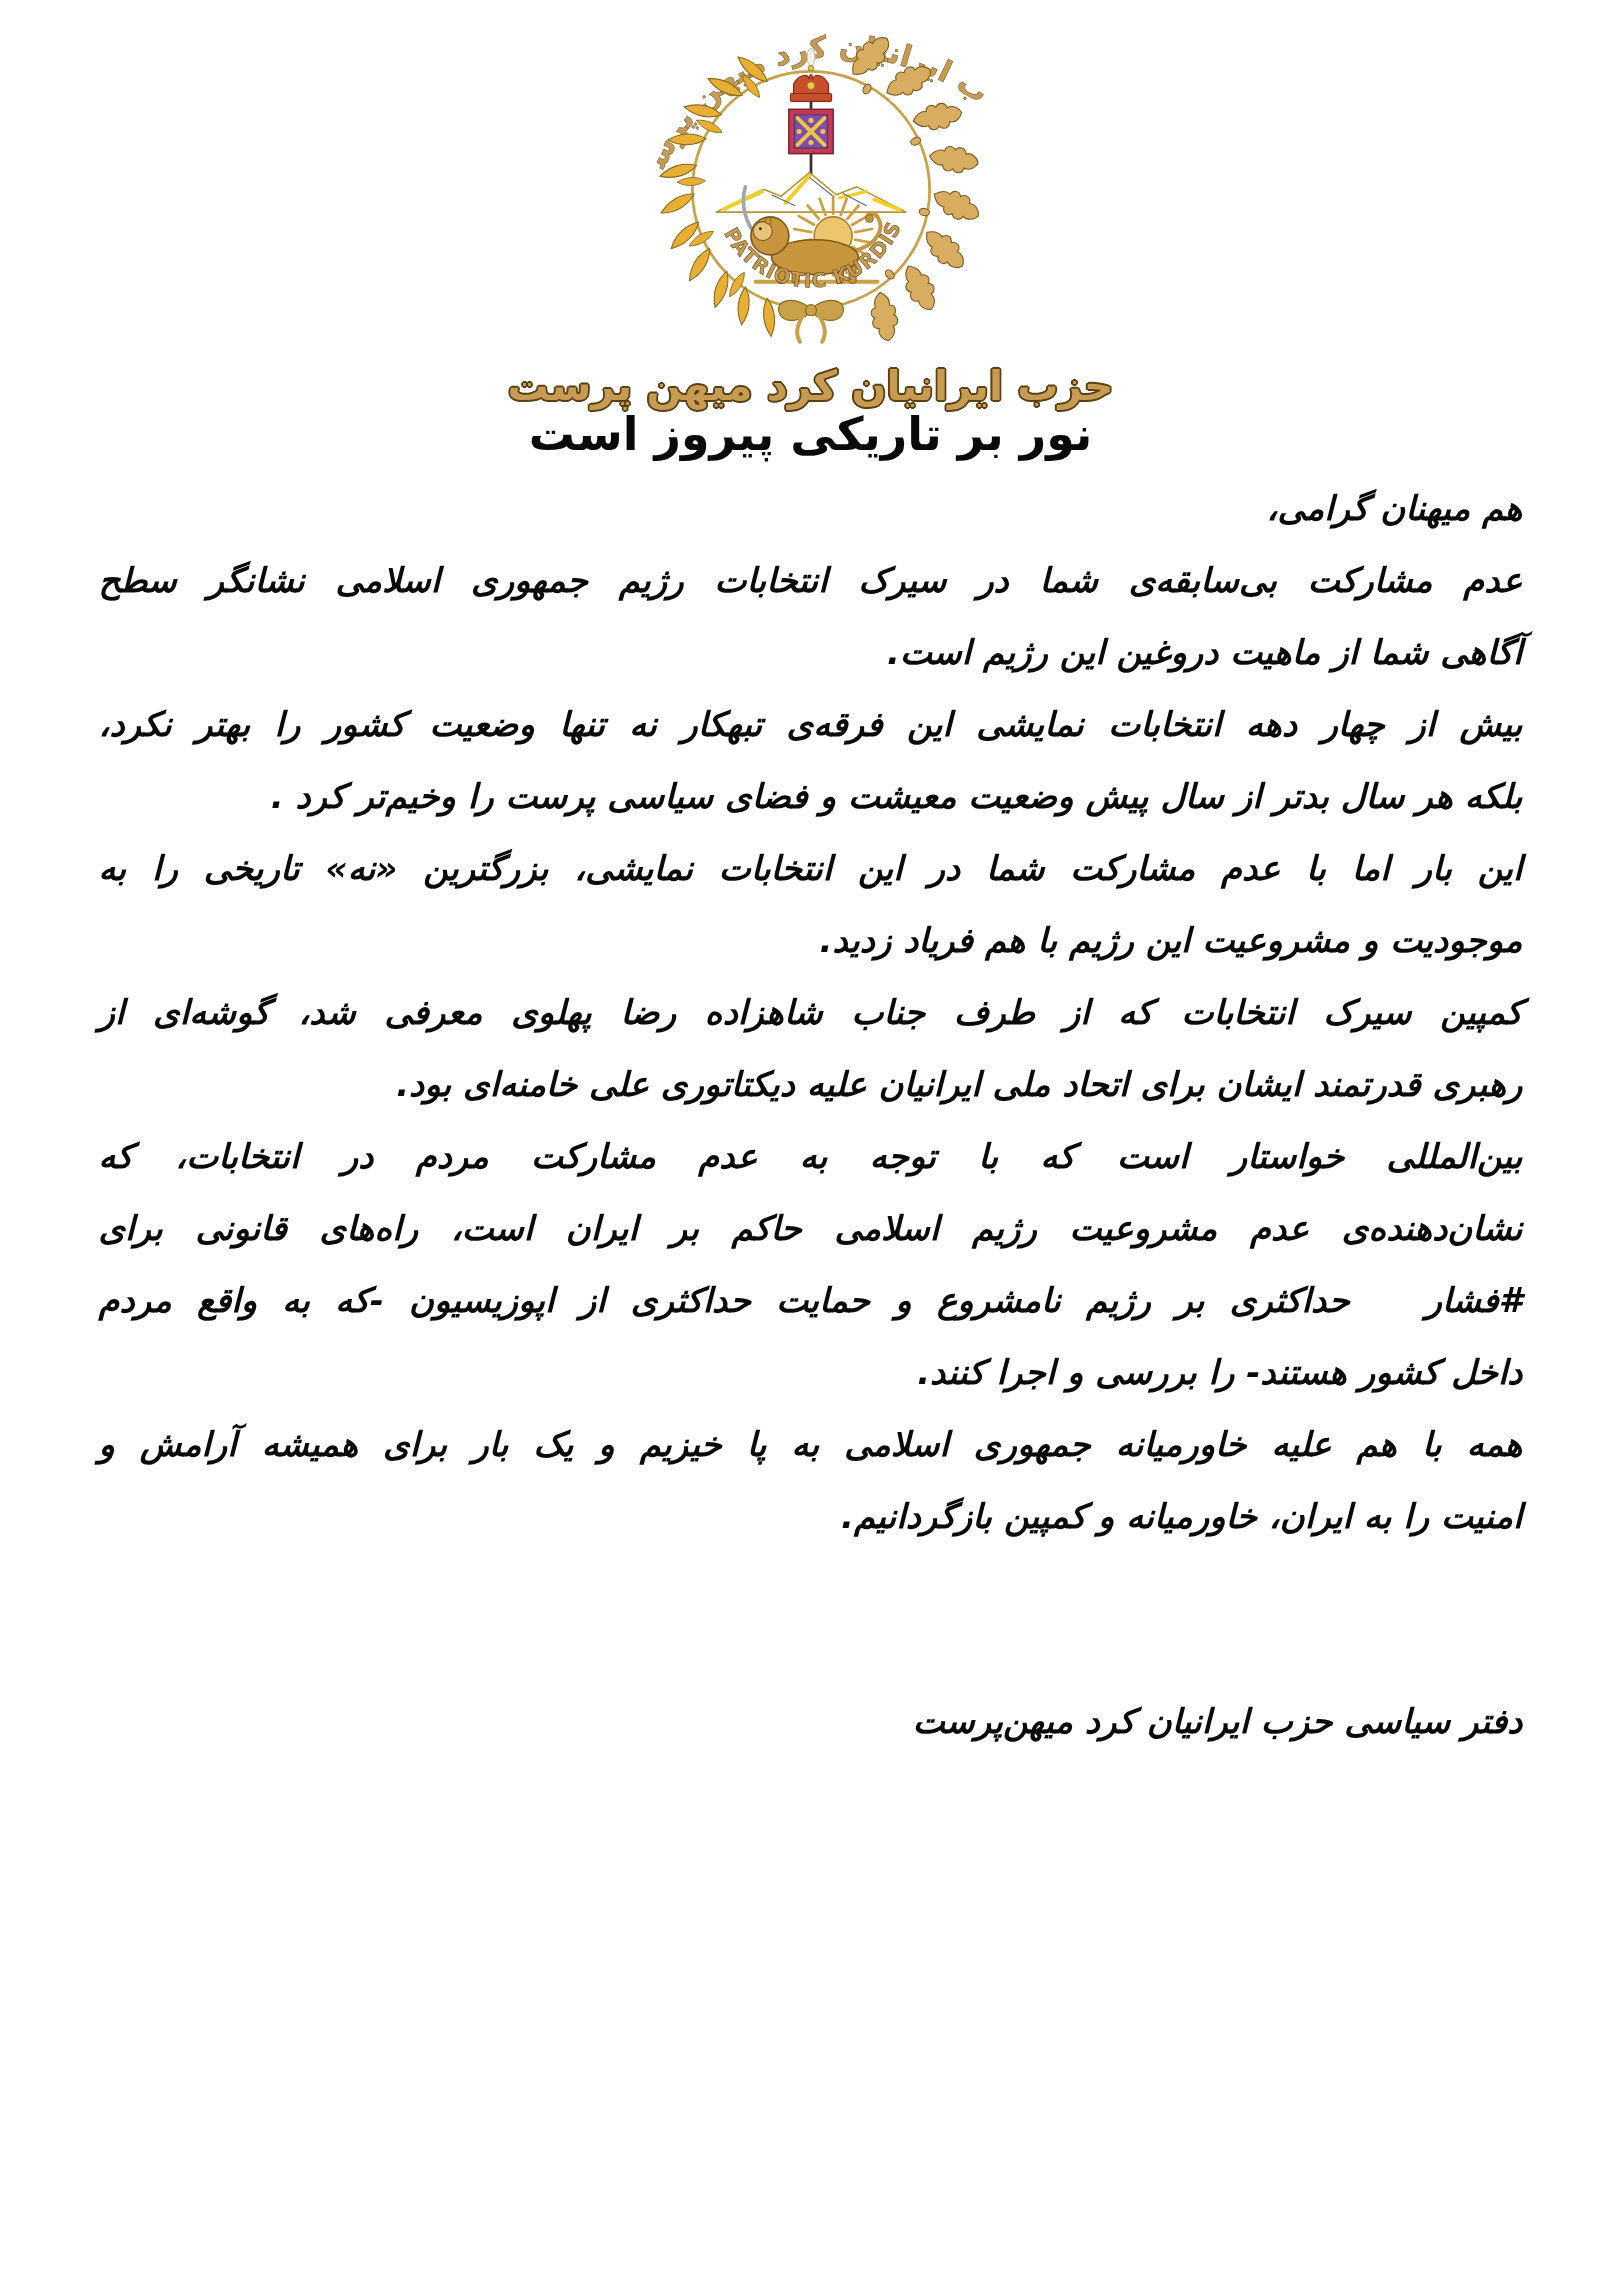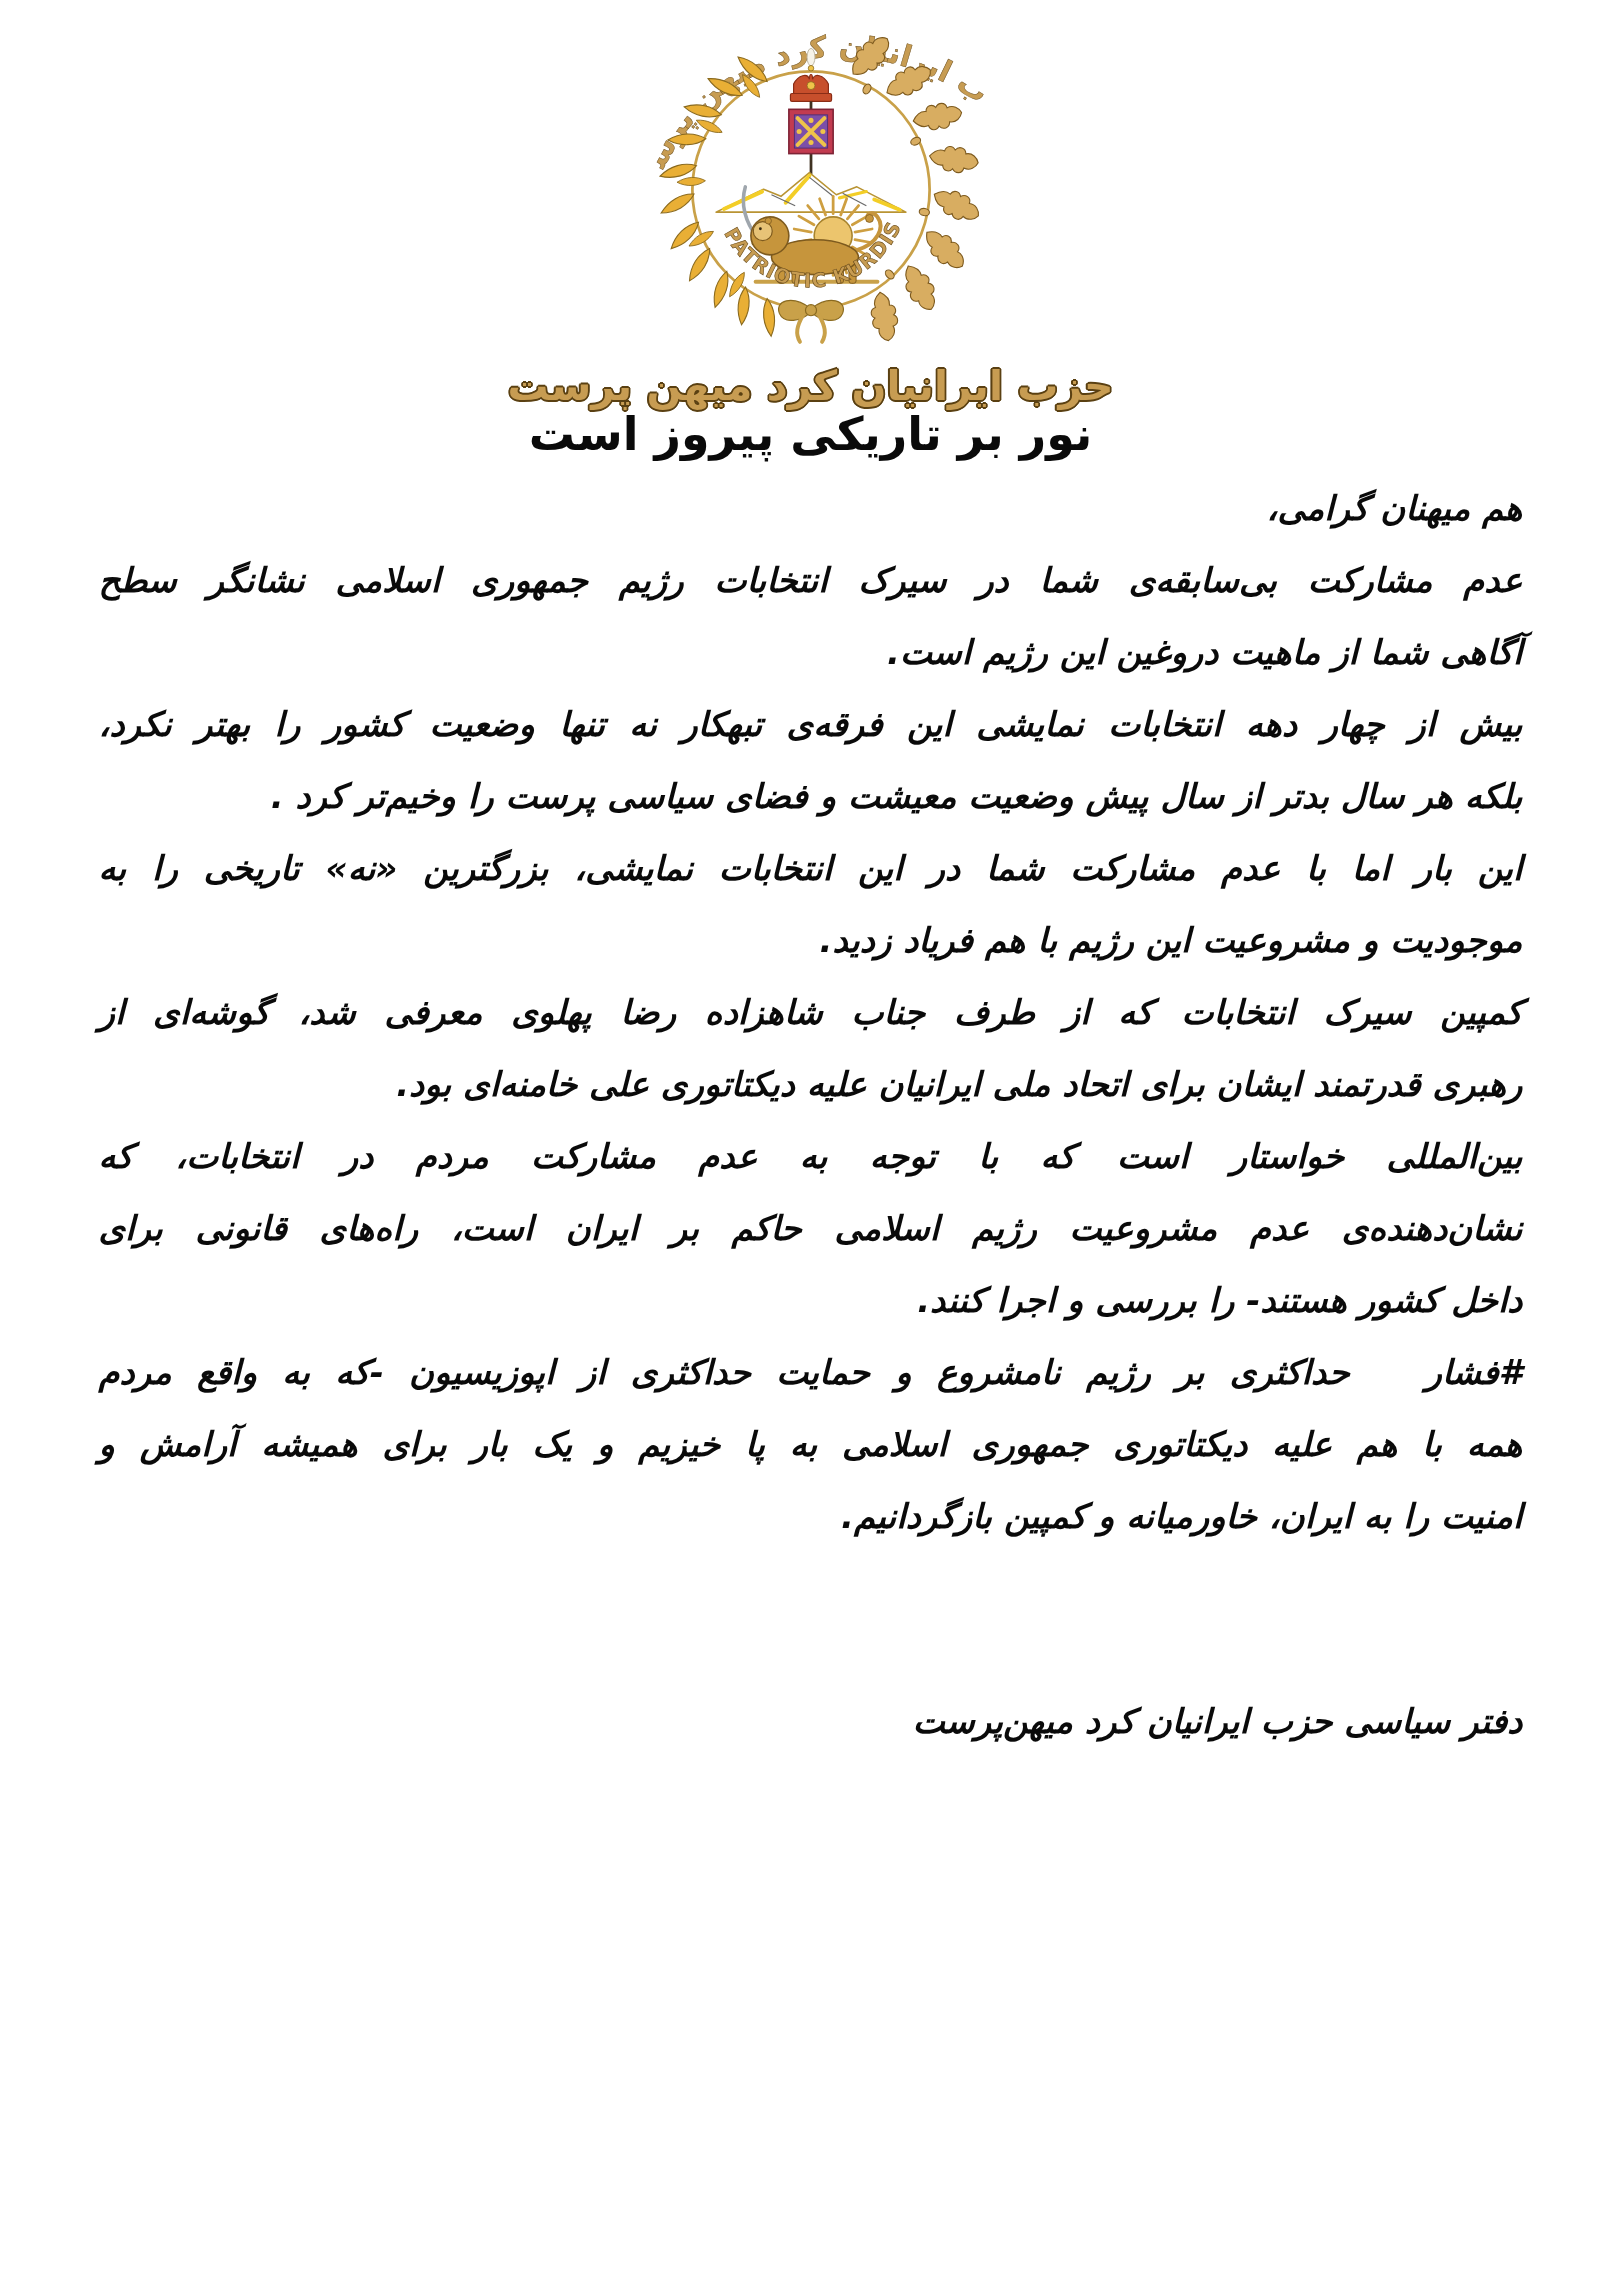--- a/index.html
+++ b/index.html
@@ -196,23 +196,23 @@
         <div class="doc-line align-justify">عدم مشارکت بی‌سابقه‌ی شما در سیرک انتخابات رژیم جمهوری اسلامی نشانگر سطح</div>
         <div class="doc-line align-right">آگاهی شما از ماهیت دروغین این رژیم است.</div>
         <div class="doc-line align-justify">بیش از چهار دهه انتخابات نمایشی این فرقه‌ی تبهکار نه تنها وضعیت کشور را بهتر نکرد،</div>
         <div class="doc-line align-right">بلکه هر سال بدتر از سال پیش وضعیت معیشت و فضای سیاسی پرست را وخیم‌تر کرد .</div>
         <div class="doc-line align-justify">این بار اما با عدم مشارکت شما در این انتخابات نمایشی، بزرگترین «نه» تاریخی را به</div>
         <div class="doc-line align-right">موجودیت و مشروعیت این رژیم با هم فریاد زدید.</div>
         <div class="doc-line align-justify">کمپین سیرک انتخابات که از طرف جناب شاهزاده رضا پهلوی معرفی شد، گوشه‌ای از</div>
         <div class="doc-line align-right">رهبری قدرتمند ایشان برای اتحاد ملی ایرانیان علیه دیکتاتوری علی خامنه‌ای بود.</div>
         <div class="doc-line align-justify">بین‌المللی خواستار است که با توجه به عدم مشارکت مردم در انتخابات، که</div>
         <div class="doc-line align-justify">نشان‌دهنده‌ی عدم مشروعیت رژیم اسلامی حاکم بر ایران است، راه‌های قانونی برای</div>
+        <div class="doc-line align-justify">#فشار&nbsp;&nbsp; حداکثری بر رژیم نامشروع و حمایت حداکثری از اپوزیسیون -که به واقع مردم</div>
         <div class="doc-line align-right">داخل کشور هستند- را بررسی و اجرا کنند.</div>
-        <div class="doc-line align-justify">#فشار&nbsp;&nbsp; حداکثری بر رژیم نامشروع و حمایت حداکثری از اپوزیسیون -که به واقع مردم</div>
-        <div class="doc-line align-justify">همه با هم علیه دیکتاتوری جمهوری اسلامی به پا خیزیم و یک بار برای همیشه آرامش و</div>
+        <div class="doc-line align-justify">همه با هم علیه خاورمیانه جمهوری اسلامی به پا خیزیم و یک بار برای همیشه آرامش و</div>
         <div class="doc-line align-right">امنیت را به ایران، خاورمیانه و کمپین بازگردانیم.</div>
       </div>
     <div class="signoff">
         <div class="doc-line align-right">دفتر سیاسی حزب ایرانیان کرد میهن‌پرست</div>
       </div>
   </div>
 
 </div>
 
 

